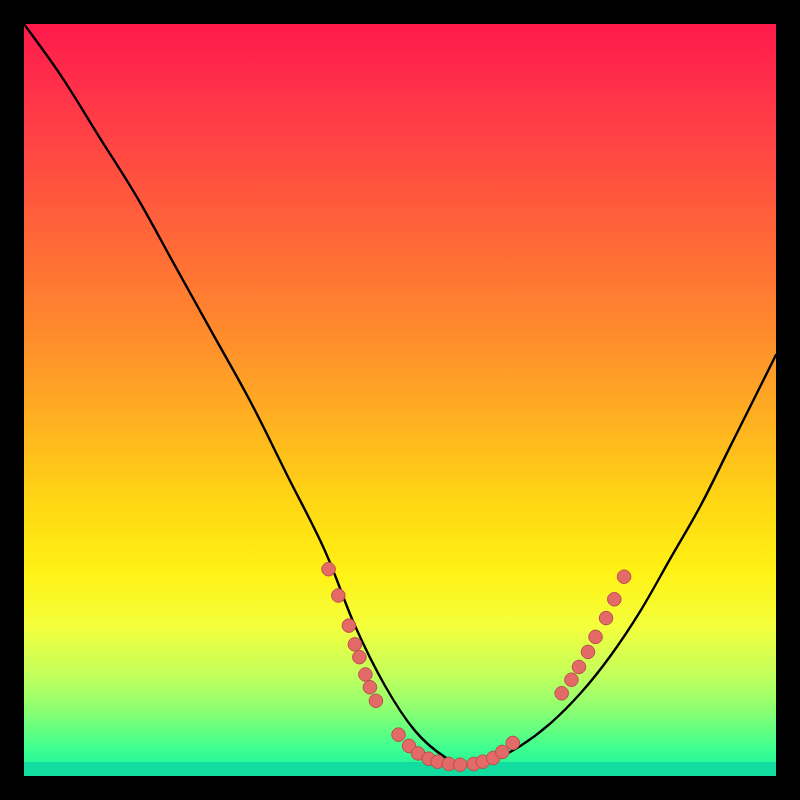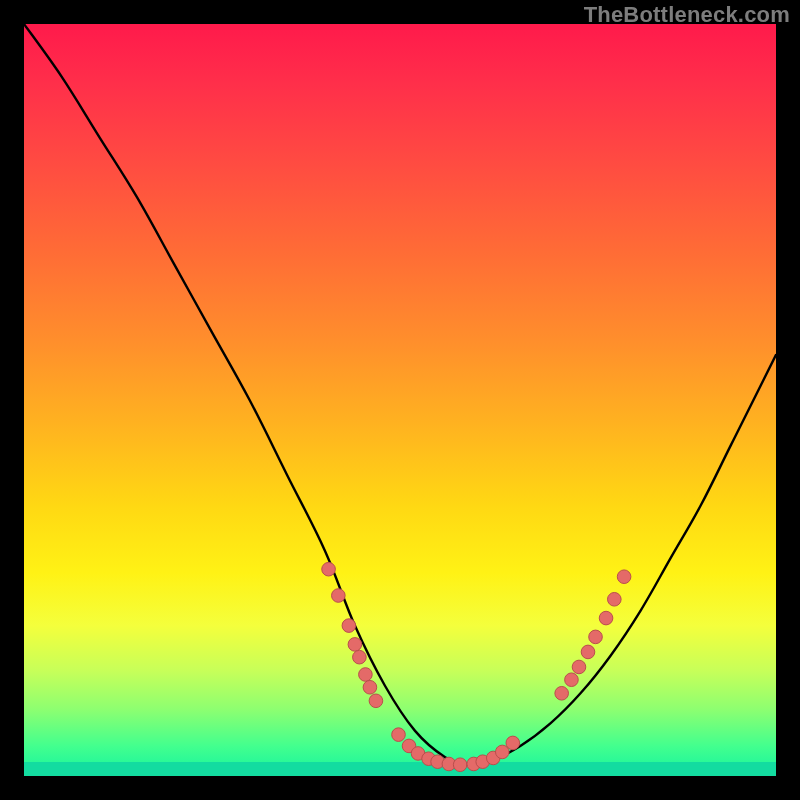--- a/index.html
+++ b/index.html
@@ -109,14 +109,13 @@
           <circle cx="554.976" cy="642.96" r="6.8" fill="#e46a68" stroke="#b94e4c" stroke-width="1"></circle>
           <circle cx="564" cy="627.92" r="6.8" fill="#e46a68" stroke="#b94e4c" stroke-width="1"></circle>
           <circle cx="571.52" cy="612.88" r="6.8" fill="#e46a68" stroke="#b94e4c" stroke-width="1"></circle>
           <circle cx="582.048" cy="594.08" r="6.8" fill="#e46a68" stroke="#b94e4c" stroke-width="1"></circle>
           <circle cx="590.32" cy="575.28" r="6.8" fill="#e46a68" stroke="#b94e4c" stroke-width="1"></circle>
           <circle cx="600.096" cy="552.72" r="6.8" fill="#e46a68" stroke="#b94e4c" stroke-width="1"></circle>
         </g>
     </svg>
   </div>
 
-  <div class="watermark">TheBottleneck.com</div>
 </div>
 
 </body></html>

